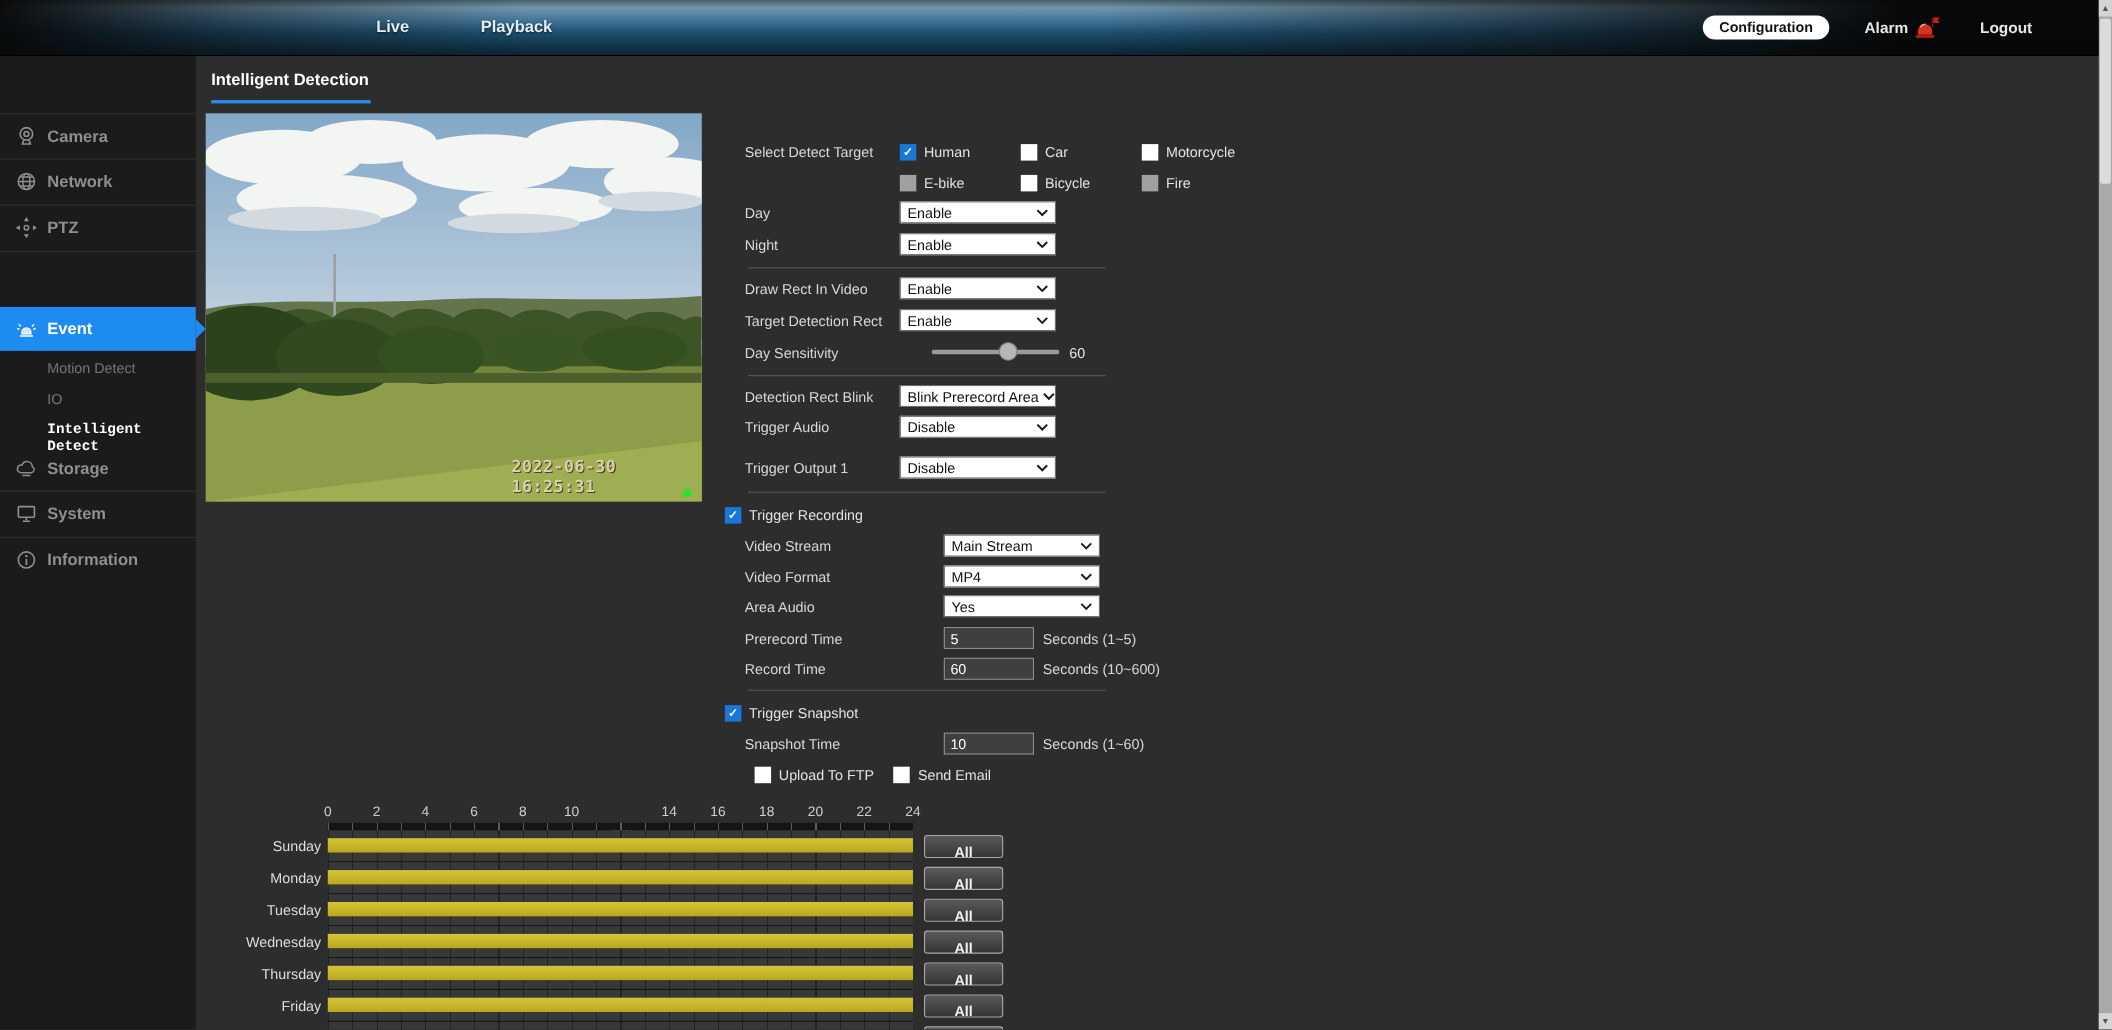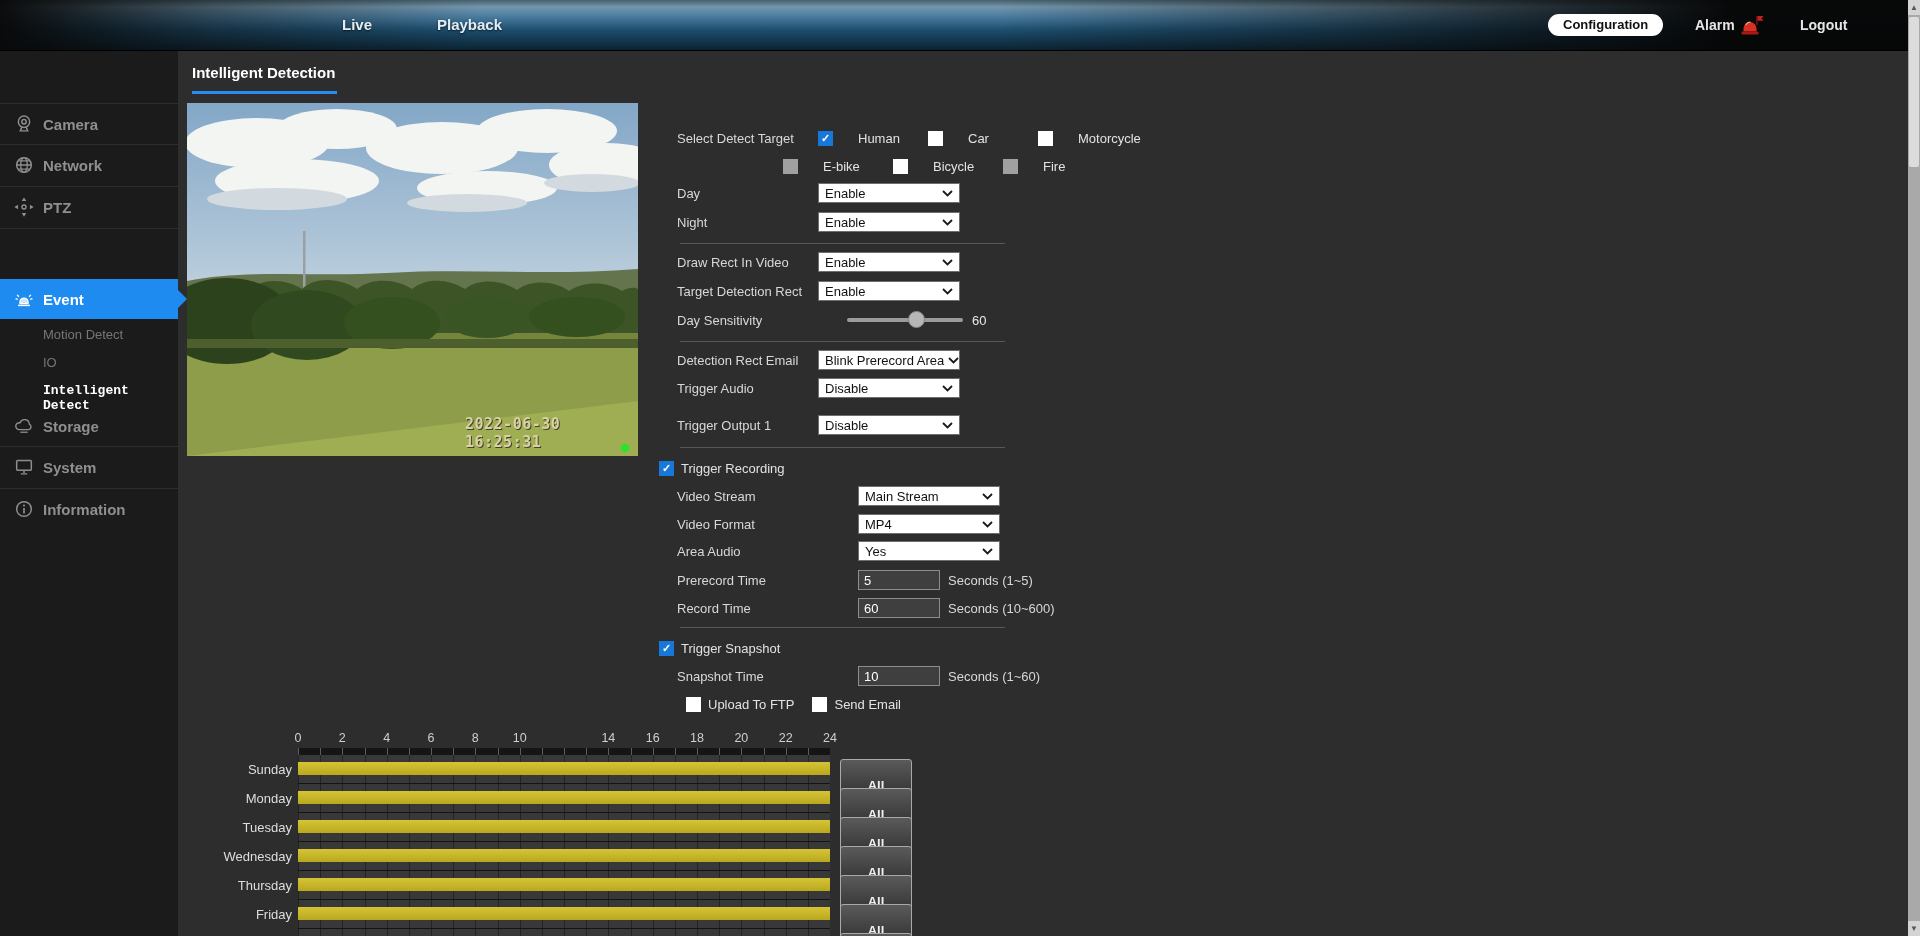--- a/index.html
+++ b/index.html
@@ -63,21 +63,21 @@
   .tin{width:82px;height:20px;box-sizing:border-box;background:#3f3f3f;border:1px solid #8c8c8c;
     color:#fff;font-size:13px;padding:0 5px;font-family:"Liberation Sans",sans-serif;flex:none;}
   .unit{color:#d8d8d8;font-size:13px;margin-left:8px;}
   .cb{width:15px;height:15px;flex:none;display:flex;align-items:center;justify-content:center;
     font-size:11px;font-weight:bold;color:#fff;cursor:pointer;}
   .cb.off{background:#fff;}
   .cb.on{background:#1778d9;}
   .cb.on::after{content:"\2713";}
   .cb.dis{background:#a0a0a0;cursor:default;}
   .cbl{color:#e2e2e2;font-size:13px;margin-left:7px;}
-  .cbg{display:flex;align-items:center;width:110px;flex:none;gap:18px;}
+  .cbg{display:flex;align-items:center;width:110px;flex:none;}
   .fdiv{position:absolute;left:680px;width:325px;height:1px;background:#585858;}
   
   .sl-track{position:relative;width:116px;height:4px;border-radius:2px;background:#9b9b9b;cursor:pointer;}
   .sl-thumb{position:absolute;top:-7px;width:17px;height:17px;border-radius:50%;
     background:#b7b7b7;border:1px solid #848484;box-sizing:border-box;cursor:grab;}
   .sl-val{color:#e8e8e8;font-size:13px;margin-left:9px;}
   
   .hours{position:absolute;left:298px;top:731px;width:532px;height:15px;}
   .hour{position:absolute;top:0;transform:translateX(-50%);color:#cfcfcf;font-size:12.5px;}
   .ruler{position:absolute;left:298px;top:748px;width:532px;height:7px;background:#151515;
@@ -87,21 +87,21 @@
   .sday{position:absolute;left:0;top:0;width:112px;line-height:29px;text-align:right;
     color:#dedede;font-size:13px;}
   .strack{position:absolute;left:118px;top:0;width:532px;height:28px;border-bottom:1px solid #141414;
     background:#383838;cursor:pointer;
     background-image:repeating-linear-gradient(90deg,#242424 0 1px,transparent 1px 22.1667px);}
   .sbarrow{position:absolute;left:0;top:7px;width:100%;height:13px;
     background:linear-gradient(180deg,#d6c435,#b9a81f);}
   .sall{position:absolute;left:660px;top:4px;width:72px;height:21px;
     background:linear-gradient(180deg,#5a5a5a,#353535);border:1px solid #a9a9a9;border-radius:3px;
     color:#f0f0f0;font-size:13px;font-weight:bold;font-family:"Liberation Sans",sans-serif;cursor:pointer;
-    line-height:17px;text-align:center;padding:17px;}
+    line-height:17px;text-align:center;padding:6px;}
 </style>
 </head>
 <body>
 
 <div class="topbar">
   <span class="nav-tab" style="left:342px">Live</span>
   <span class="nav-tab" style="left:437px">Playback</span>
   <span class="cfg-pill">Configuration</span>
   <span class="tb-link" style="left:1695px">Alarm</span>
   <span class="alarm-ico">
@@ -231,21 +231,21 @@
     </span>
   <span class="cbg">
       <span class="cb off"></span>
       <span class="cbl">Car</span>
     </span>
   <span class="cbg">
       <span class="cb off"></span>
       <span class="cbl">Motorcycle</span>
     </span>
 </div>
-<div class="frow" style="left:642px;top:156px">
+<div class="frow" style="left:677px;top:156px">
   <span class="flabel w1"></span>
   <span class="cbg">
       <span class="cb dis"></span>
       <span class="cbl">E-bike</span>
     </span>
   <span class="cbg">
       <span class="cb off"></span>
       <span class="cbl">Bicycle</span>
     </span>
   <span class="cbg">
@@ -298,21 +298,21 @@
   <span style="width:29px"></span>
   <div class="sl-track">
     <span class="sl-thumb" style="left:61px"></span>
   </div>
   <span class="sl-val">60</span>
 </div>
 
 <div class="fdiv" style="top:341px"></div>
 
 <div class="frow" style="left:677px;top:350px">
-  <span class="flabel w1">Detection Rect Email</span>
+  <span class="flabel w1">Detection Rect Blink</span>
   <div class="sel selw">
       <span class="sv">Blink Prerecord Area</span>
       <svg width="11" height="7" viewBox="0 0 11 7">
         <path d="M1 1l4.5 4.5L10 1" stroke="#1a1a1a" stroke-width="1.8" fill="none"></path>
       </svg>
     </div>
 </div>
 <div class="frow" style="left:677px;top:378px">
   <span class="flabel w1">Trigger Audio</span>
   <div class="sel selw">

